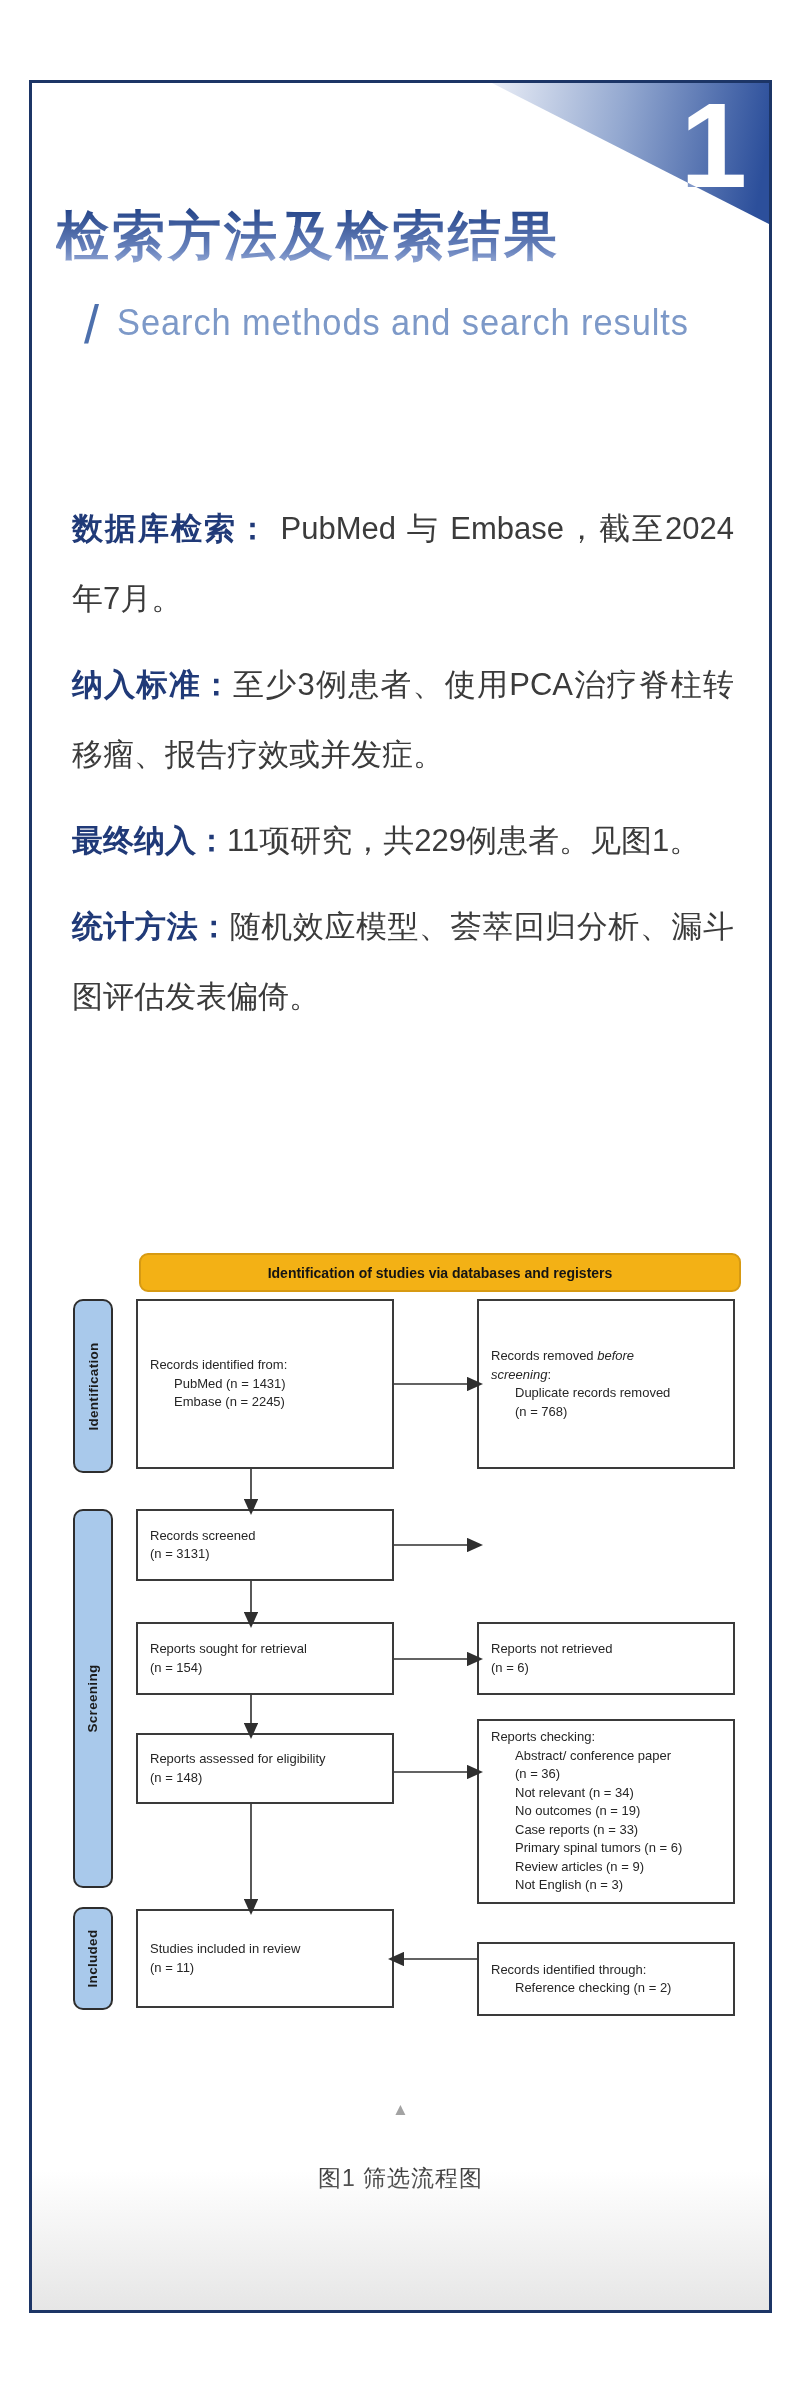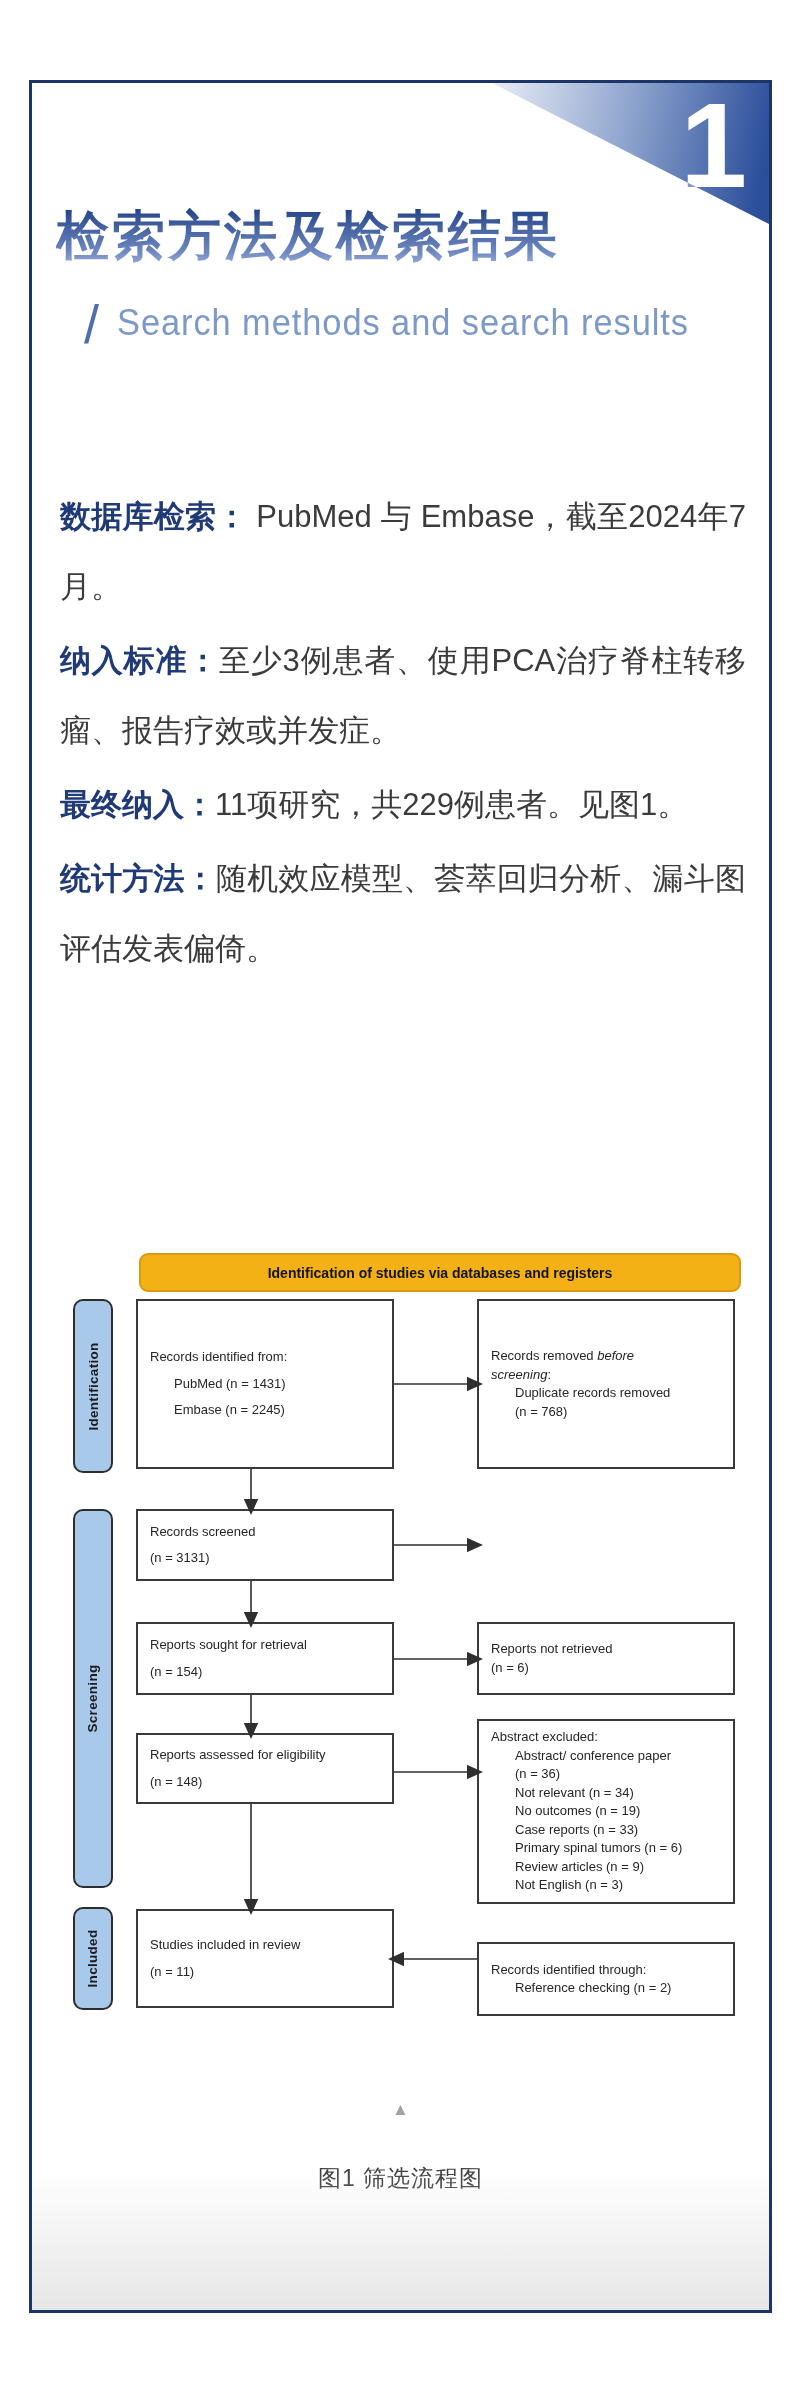--- a/index.html
+++ b/index.html
@@ -61,21 +61,21 @@
   }
   .subtitle .sub-text {
     display:inline-block; font-size:37px; letter-spacing:1px;
     transform:scaleX(0.93); transform-origin:left center;
   }
   
   .content {
     position:absolute; left:24px; top:395px; width:694px;
     font-size:31px; line-height:70px; text-align:justify; color:#3b3b3b;
   }
-  .content p { margin:4px; }
+  .content p { margin:16px; }
   .content .lbl { color:#203a78; font-weight:bold; }
   
   .flow { position:absolute; left:0; top:1170px; width:740px; height:780px; font-size:13px; color:#262626; }
   .fl-banner {
     position:absolute; left:107px; top:0; width:602px; height:39px;
     background:#f3b115; border:2px solid #d79a12; border-radius:9px;
     display:flex; align-items:center; justify-content:center;
     font-size:14px; font-weight:bold; color:#141414;
   }
   .stage {
@@ -87,21 +87,21 @@
     transform:rotate(-90deg); white-space:nowrap;
     font-weight:bold; font-size:13.5px; color:#1c1c1c; letter-spacing:0.3px;
   }
   .fbox {
     position:absolute; width:258px; background:#ffffff; border:2px solid #3a3a3a;
     display:flex; flex-direction:column; justify-content:center;
     padding:4px 6px 4px 12px; line-height:18.5px;
   }
   .fbox .fline.ind { padding-left:24px; }
   .fbox .it { font-style:italic; }
-  .col-l { left:104px;gap:8px; }
+  .col-l { left:104px; }
   .col-r { left:445px; }
   .arrows { position:absolute; inset:0; }
   
   .fig-triangle {
     position:absolute; left:0; width:100%; top:2018px; text-align:center;
     font-size:17px; color:#a3a3a3; line-height:1;
   }
   .fig-caption {
     position:absolute; left:0; width:100%; top:2080px; text-align:center;
     font-size:23px; color:#3f3f3f; letter-spacing:1px;
@@ -171,21 +171,21 @@
       <div class="fbox col-r" style="top:369px; height:73px;">
           <div class="fline"><span>Reports not retrieved</span></div>
           <div class="fline"><span>(n = 6)</span></div>
         </div>
 
       <div class="fbox col-l" style="top:480px; height:71px;">
           <div class="fline"><span>Reports assessed for eligibility</span></div>
           <div class="fline"><span>(n = 148)</span></div>
         </div>
       <div class="fbox col-r" style="top:466px; height:185px;">
-          <div class="fline"><span>Abstract excluded:</span></div>
+          <div class="fline"><span>Reports checking:</span></div>
           <div class="fline ind"><span>Abstract/ conference paper</span></div>
           <div class="fline ind"><span>(n = 36)</span></div>
           <div class="fline ind"><span>Not relevant (n = 34)</span></div>
           <div class="fline ind"><span>No outcomes (n = 19)</span></div>
           <div class="fline ind"><span>Case reports (n = 33)</span></div>
           <div class="fline ind"><span>Primary spinal tumors (n = 6)</span></div>
           <div class="fline ind"><span>Review articles (n = 9)</span></div>
           <div class="fline ind"><span>Not English (n = 3)</span></div>
         </div>
 

